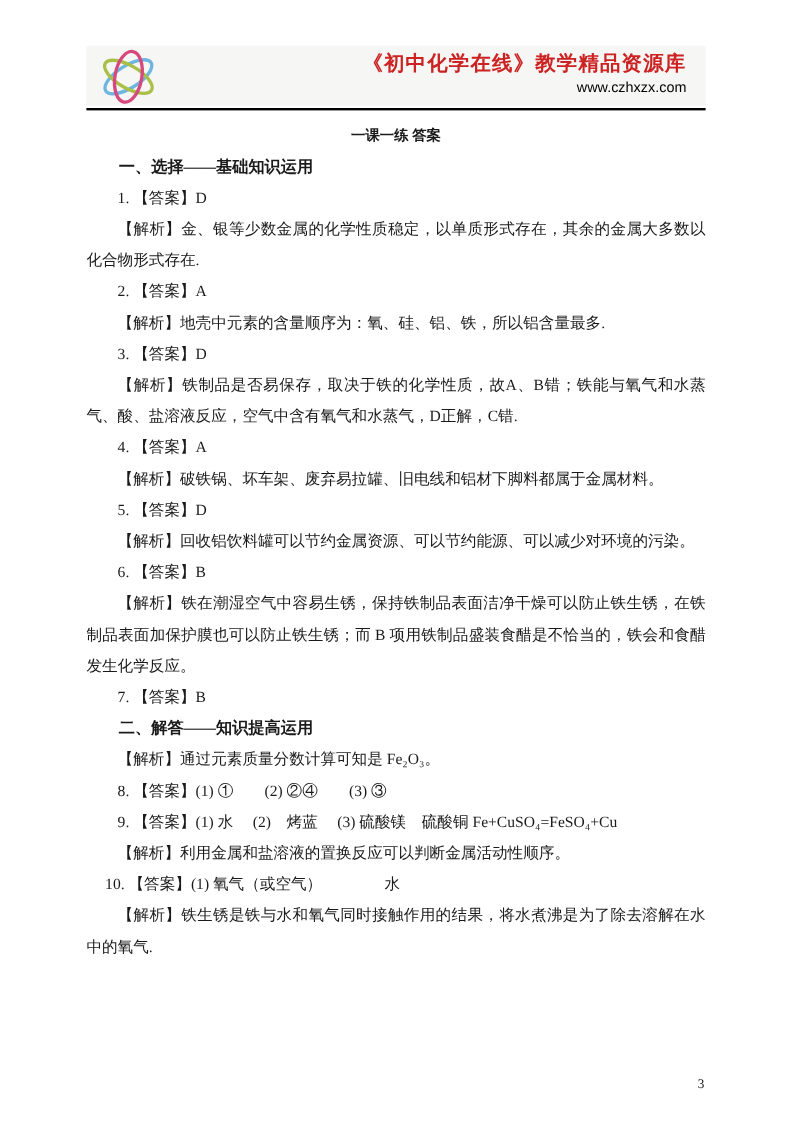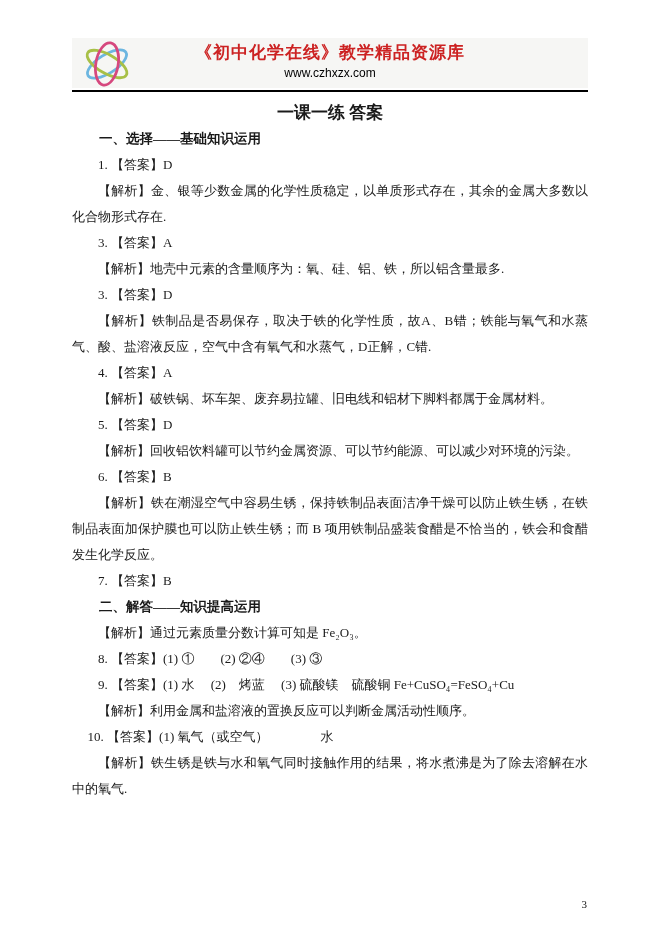--- a/index.html
+++ b/index.html
@@ -24,22 +24,22 @@
   }
   .logo {
     position: absolute;
     left: 6px;
     top: 0px;
     width: 58px;
     height: 52px;
   }
   .header-text {
     position: absolute;
-    left: 0; right: 0; top: 3px;
-    text-align: center;
+    left: 0; right: 16px; top: 3px;
+    text-align: right;
     font-family: "Liberation Sans", sans-serif;
   }
   .site-title {
     font-size: 17px;
     font-weight: bold;
     letter-spacing: 1px;
     color: #cc2222;
     line-height: 24px;
   }
   .site-url {
@@ -54,21 +54,21 @@
   }
   
   .doc {
     margin: 8px 73px 0 72px;
     font-size: 13px;
     line-height: 26px;
   }
   .doc-title {
     text-align: center;
     font-weight: bold;
-    font-size: 17px;
+    font-size: 12px;
     line-height: 26px;
   }
   .para {
     text-indent: 2em;
     text-align: justify;
   }
   .para.heading {
     font-weight: bold;
     font-size: 13.5px;
   }
@@ -106,21 +106,21 @@
     </div>
     <div class="header-divider"></div>
   </div>
 
   <div class="doc">
     <div class="doc-title">一课一练 答案</div>
     <div id="paragraph-list">
         <p class="para heading">一、选择——基础知识运用</p>
         <p class="para body">1. 【答案】D</p>
         <p class="para body">【解析】金、银等少数金属的化学性质稳定，以单质形式存在，其余的金属大多数以化合物形式存在.</p>
-        <p class="para body">3. 【答案】A</p>
+        <p class="para body">2. 【答案】A</p>
         <p class="para body">【解析】地壳中元素的含量顺序为：氧、硅、铝、铁，所以铝含量最多.</p>
         <p class="para body">3. 【答案】D</p>
         <p class="para body">【解析】铁制品是否易保存，取决于铁的化学性质，故A、B错；铁能与氧气和水蒸气、酸、盐溶液反应，空气中含有氧气和水蒸气，D正解，C错.</p>
         <p class="para body">4. 【答案】A</p>
         <p class="para body">【解析】破铁锅、坏车架、废弃易拉罐、旧电线和铝材下脚料都属于金属材料。</p>
         <p class="para body">5. 【答案】D</p>
         <p class="para body">【解析】回收铝饮料罐可以节约金属资源、可以节约能源、可以减少对环境的污染。</p>
         <p class="para body">6. 【答案】B</p>
         <p class="para body">【解析】铁在潮湿空气中容易生锈，保持铁制品表面洁净干燥可以防止铁生锈，在铁制品表面加保护膜也可以防止铁生锈；而 B 项用铁制品盛装食醋是不恰当的，铁会和食醋发生化学反应。</p>
         <p class="para body">7. 【答案】B</p>

